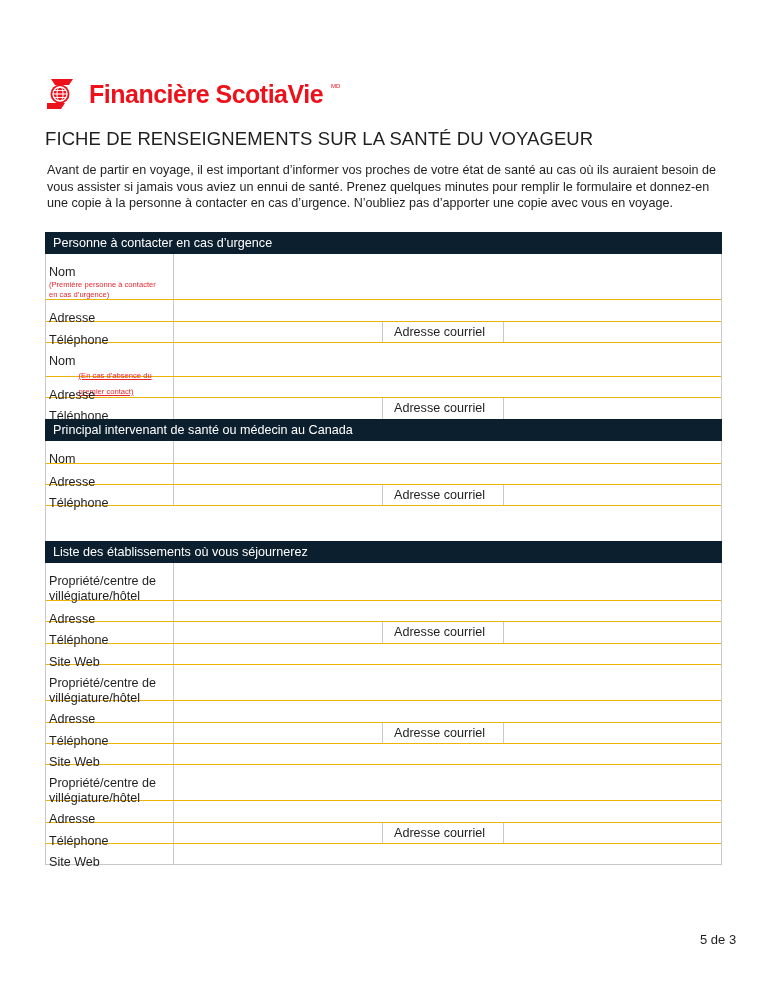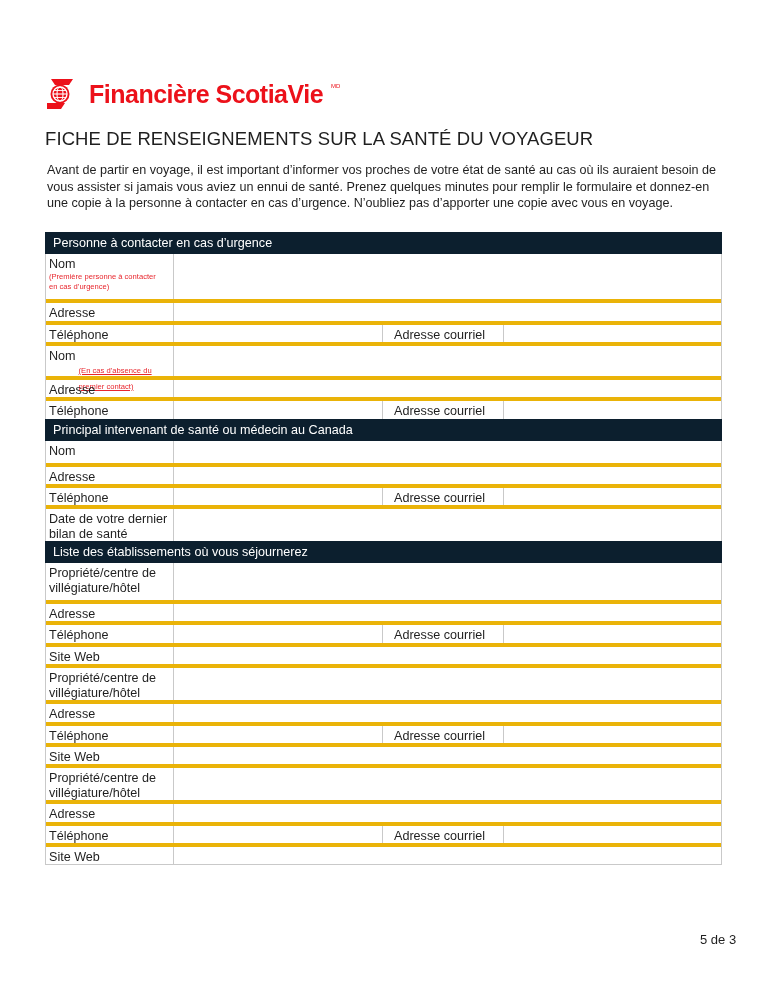--- a/index.html
+++ b/index.html
@@ -5,23 +5,23 @@
   html, body { margin: 0; padding: 0; background: #ffffff; }
   body { width: 768px; height: 994px; position: relative; font-family: "DejaVu Sans", "Liberation Sans", sans-serif; color: #1a1a1a; overflow: hidden; }
   .logo { position: absolute; left: 45px; top: 77px; height: 34px; display: flex; align-items: center; gap: 6px; }
   .logo-icon { width: 30px; height: 34px; margin-right: 8px; }
   .logo-text { font-family: "Liberation Sans", sans-serif; font-weight: bold; font-size: 25px; color: #ec111a; letter-spacing: -0.5px; line-height: 34px; }
   .logo-md { font-family: "Liberation Sans", sans-serif; font-size: 6px; color: #ec111a; align-self: flex-start; margin-top: 6px; margin-left: 2px; }
   .title { position: absolute; left: 45px; top: 128px; font-family: "Liberation Sans", sans-serif; font-size: 18.5px; color: #1f1f1f; letter-spacing: 0.1px; margin: 0; font-weight: normal; text-align: right; }
   .intro { position: absolute; left: 47px; top: 162px; width: 680px; font-family: "Liberation Sans", sans-serif; font-size: 12.6px; line-height: 16.5px; color: #1f1f1f; margin: 0; }
   .form { position: absolute; left: 45px; top: 232px; width: 677px; border-left: 1px solid #c9c9c9; border-right: 1px solid #c9c9c9; border-bottom: 1px solid #c9c9c9; box-sizing: border-box; }
   .section-header { background: #0c1f2e; color: #ffffff; height: 22px; line-height: 22px; padding-left: 8px; font-family: "Liberation Sans", sans-serif; font-size: 12.6px; margin-left: -1px; margin-right: -1px; }
-  .row { display: flex; border-top: 4px solid #eab308; box-sizing: border-box; font-family: "Liberation Sans", sans-serif; font-size: 12.6px; }
+  .row { display: flex; border-top: 1px solid #eab308; box-sizing: border-box; font-family: "Liberation Sans", sans-serif; font-size: 12.6px; }
   .section-header + .row { border-top: none; }
-  .label { width: 128px; padding: 3px 0 0 3px; box-sizing: border-box; border-right: 1px solid #c9c9c9; line-height: 15px; color: #1f1f1f; }
+  .label { width: 128px; padding: 11px 0 0 3px; box-sizing: border-box; border-right: 1px solid #c9c9c9; line-height: 15px; color: #1f1f1f; }
   .value { flex: 1; }
   .value-short { width: 209px; border-right: 1px solid #c9c9c9; box-sizing: border-box; }
   .label2 { width: 121px; padding: 3px 0 0 11px; box-sizing: border-box; border-right: 1px solid #c9c9c9; line-height: 15px; color: #1f1f1f; }
   .note { color: #e8262d; font-size: 7.6px; line-height: 9.5px; display: block; }
   .note-inline { color: #e8262d; font-size: 7.6px; line-height: 16px; display: inline-block; vertical-align: top; margin-left: 3px; margin-top: 14px; text-decoration: underline; }
   .h21 { height: 21px; }
   .h22 { height: 22px; }
   .h45 { height: 45px; }
   .h34 { height: 34px; }
   .h36 { height: 36px; }
@@ -97,21 +97,20 @@
     <div class="label">Adresse</div>
     <div class="value"></div>
   </div>
   <div class="row h21">
     <div class="label">Téléphone</div>
     <div class="value-short"></div>
     <div class="label2">Adresse courriel</div>
     <div class="value"></div>
   </div>
   <div class="row h36">
-    <div class="label">Date de votre dernier bilan de santé</div>
     <div class="value"></div>
   </div>
 
   <div class="section-header">Liste des établissements où vous séjournerez</div>
 
   <div class="row h37">
     <div class="label">Propriété/centre de villégiature/hôtel</div>
     <div class="value"></div>
   </div>
   <div class="row h21">

